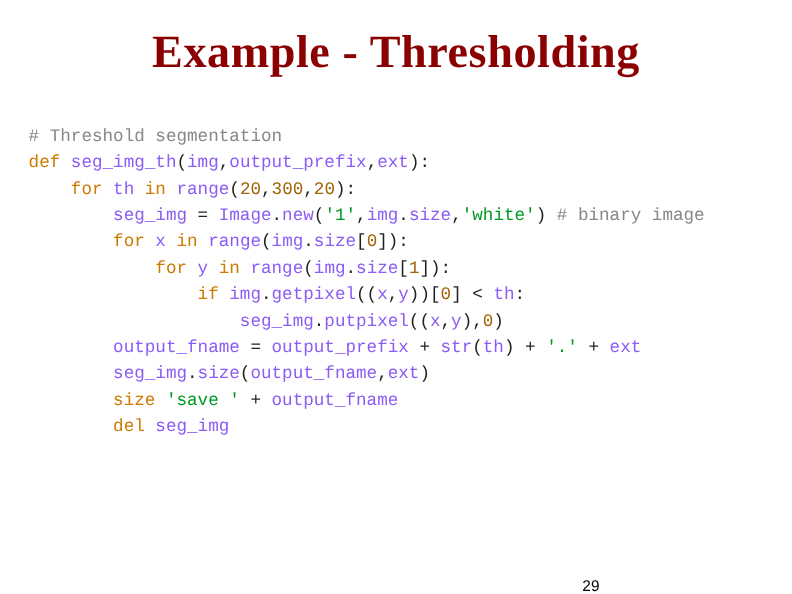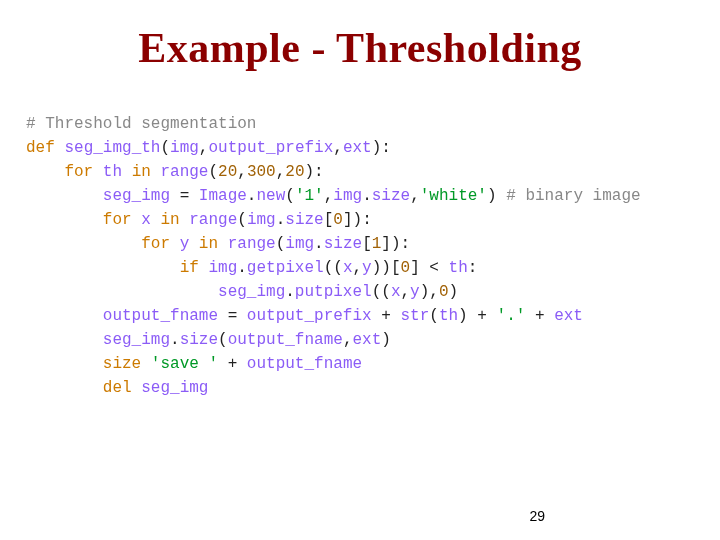--- a/index.html
+++ b/index.html
@@ -35,21 +35,21 @@
     color: #222;
   }
   .tok-comment { color: #888; }
   .tok-kw      { color: #cc7a00; } 
   .tok-fn      { color: #8b5cf6; } 
   .tok-num     { color: #a16207; }
   .tok-str     { color: #009926; }
   .tok-punct   { color: #222; }
   .page-num {
     position: absolute;
-    bottom: 40px;
+    bottom: 24px;
     right: 175px;
     font-family: Arial, sans-serif;
     font-size: 14px;
     color: #000;
   }
 </style>
 </head>
 <body>
 
 <div class="slide">

